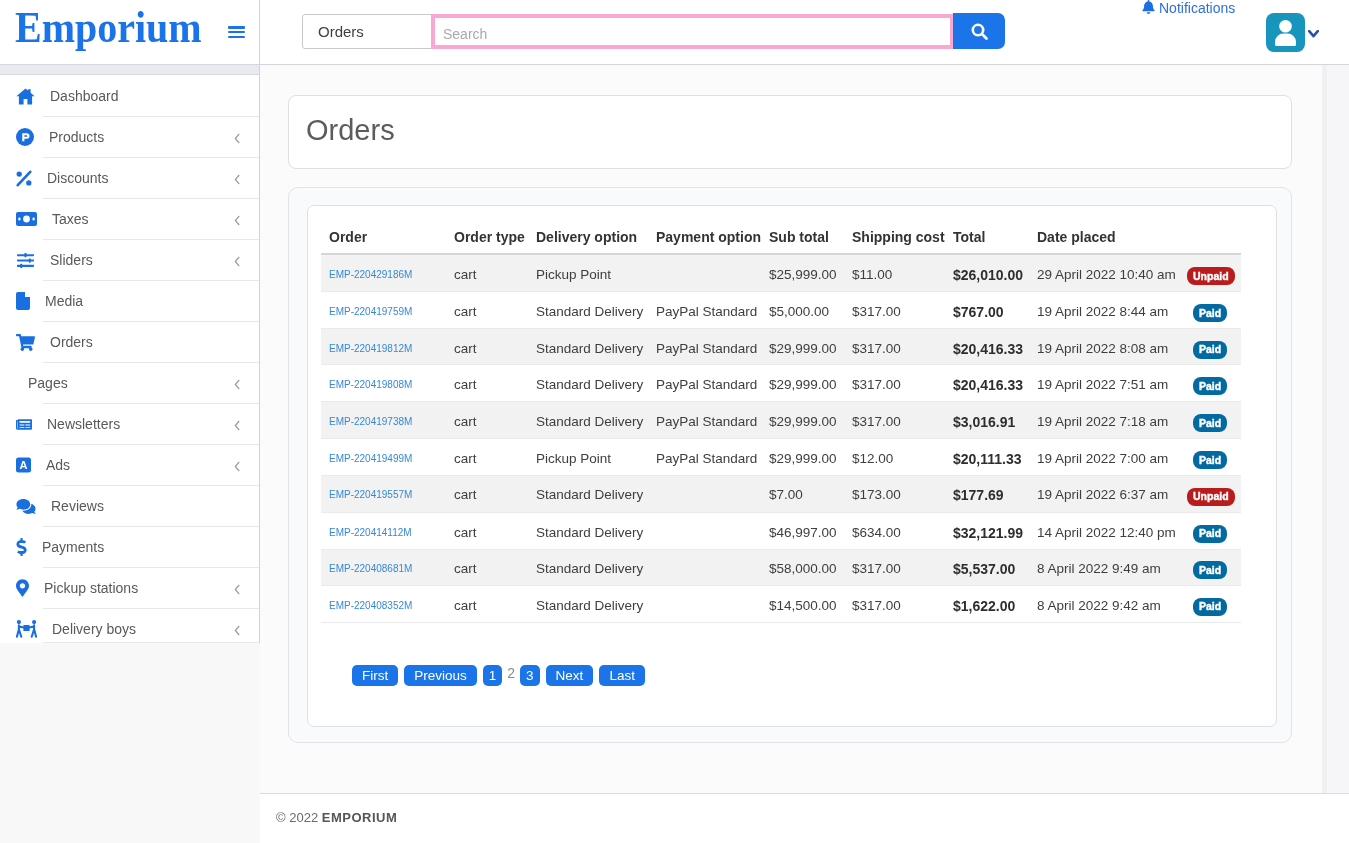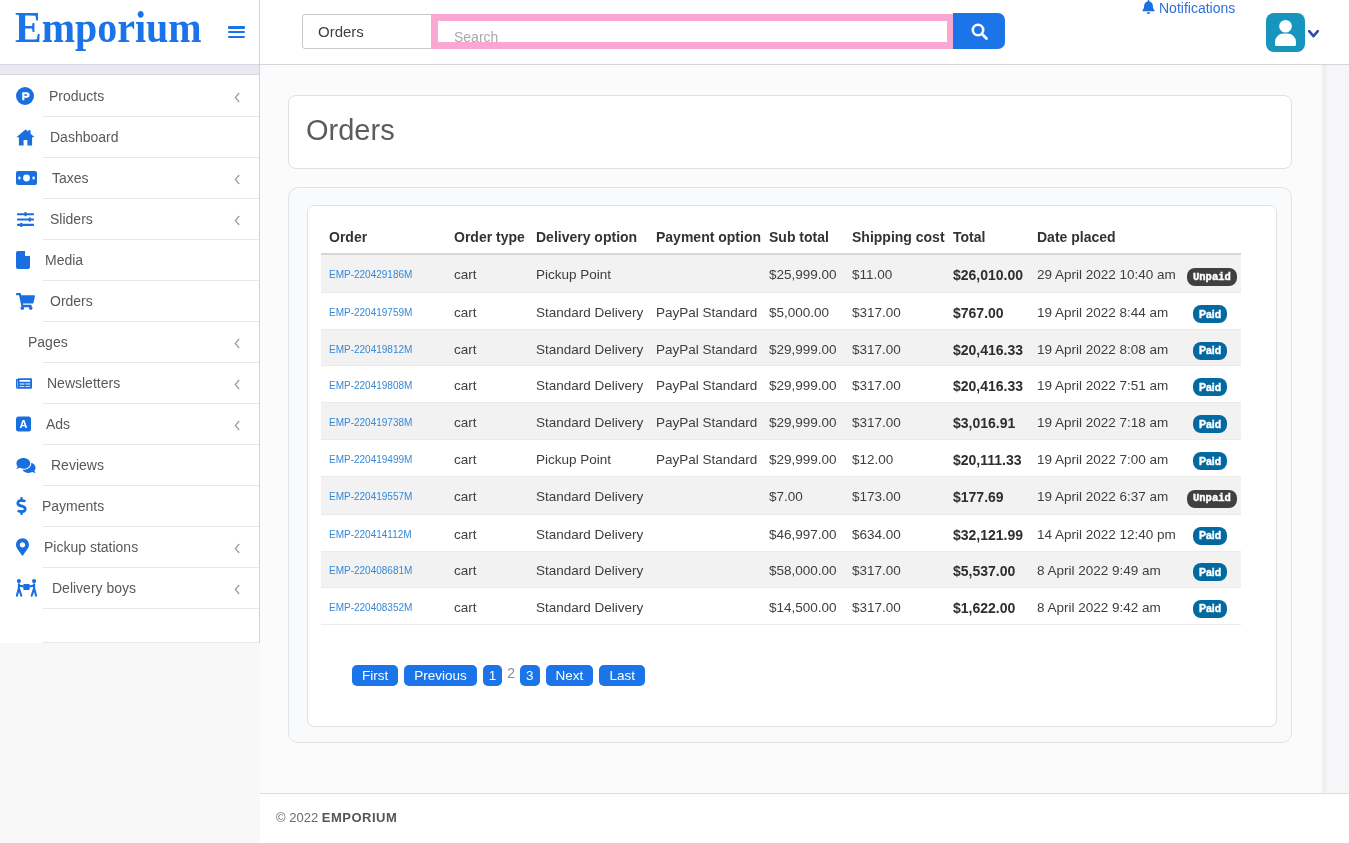--- a/index.html
+++ b/index.html
@@ -18,21 +18,21 @@
 #menu li { position:relative; height:41px; }
 #menu li::after { content:''; position:absolute; left:43px; right:0; bottom:0; height:1px; background:#e8e8e8; }
 #menu li a { display:flex; align-items:center; height:40px; padding-left:16px; color:#595959; font-size:14px; text-decoration:none; }
 #menu li a .ic { display:flex; align-items:center; justify-content:flex-start; margin-right:15px; }
 #menu li .chev { position:absolute; right:20px; top:14px; }
 #menu li.noicon a { padding-left:28px; }
 
 
 #topbar { position:absolute; left:260px; top:0; width:1089px; height:65px; background:#fff; border-bottom:1px solid #d5d5dc; }
 #selbox { position:absolute; left:42px; top:14px; width:130px; height:35px; border:1px solid #c9c9c9; border-radius:3px 0 0 3px; font-size:15px; color:#3f3f3f; line-height:33px; padding-left:15px; background:#fff; }
-#searchbox { position:absolute; left:171px; top:14px; width:523px; height:35px; border:7px solid #f9a8d4; background:#fff; font-size:14px; color:#aaa; line-height:33px; padding-left:16px; }
+#searchbox { position:absolute; left:171px; top:14px; width:523px; height:35px; border:4px solid #f9a8d4; background:#fff; font-size:14px; color:#aaa; line-height:33px; padding-left:8px; }
 #searchbtn { position:absolute; left:693px; top:13px; width:52px; height:36px; background:#1b75e8; border-radius:0 7px 7px 0; display:flex; align-items:center; justify-content:center; }
 #notif { position:absolute; left:882px; top:0; height:59px; display:flex; align-items:flex-start; color:#2e6fd9; font-size:14px; }
 #notif svg { margin-right:4px; }
 #avatar { position:absolute; left:1006px; top:13px; width:39px; height:39px; border-radius:8px; background:#1795bd; }
 #caret { position:absolute; left:1048px; top:25px; }
 
 
 #strip { position:absolute; left:1322px; top:65px; width:27px; height:728px; background:#f6f6f8; border-left:5px solid #f0f0f3; }
 #leftbg { position:absolute; left:0; top:643px; width:260px; height:200px; background:#f8f8f9; }
 #content { position:absolute; left:260px; top:65px; width:1062px; height:728px; background:#fbfbfc; }
@@ -46,21 +46,21 @@
 th,td { white-space:nowrap; }
 th { text-align:left; font-size:14px; color:#333; padding:8px 8px; border-bottom:2px solid #d6d6d6; }
 td { font-size:13.5px; color:#3e3e40; padding:10.6px 8px 7px; line-height:18px; }
 tbody tr { border-bottom:1px solid #eaeaea; }
 tbody tr:nth-child(3n) td { padding-top:10.1px; padding-bottom:6.5px; }
 tbody tr:nth-child(odd) { background:#f2f2f2; }
 td.lnk { font-size:10px; color:#3789d5; }
 td.tot { font-weight:bold; color:#2e2e30; font-size:14px; }
 td.bdg { text-align:center; }
 .badge { display:inline-block; position:relative; top:1px; font-size:10.5px; line-height:11px; font-weight:bold; color:#fff; padding:3.5px 6px; border-radius:8px; -webkit-text-stroke:0.4px #fff; }
-.badge.red { background:#404040;font-family:Liberation Mono, monospace; }
+.badge.red { background:#b91c1c; }
 .badge.grn { background:#0369a1; }
 
 
 #pager { position:absolute; left:44px; top:459px; display:flex; }
 .pg { display:inline-block; background:#1b75e8; color:#fff; font-size:13.5px; line-height:17px; padding:2px 10px; border-radius:5px; margin-right:6px; }
 .pg.num { padding:2px 6px; }
 #pager .cur { color:#8a8a8a; font-size:14px; margin:0 5px 0 -1px; }
 
 
 #footer { position:absolute; left:260px; top:793px; width:1089px; height:32px; background:#fff; border-top:1px solid #dcdce0; font-size:13px; color:#6b6b6b; padding:16px 0 0 16px; }
@@ -261,35 +261,46 @@
       <span class="brand">Emporium</span>
       <div id="burger">
         <div></div>
         <div></div>
         <div></div>
       </div>
     </div>
   <div id="band"></div>
   <ul id="menu">
     <li>
+        <a><span class="ic" style="width:19px">
+            <svg width="19" height="17" viewBox="0 0 19 17" fill="#1a6fe0">
+              <path d="M9.5 0.4 L0.4 8.2 H2.9 V16.6 H7.6 V11 H11.4 V16.6 H16.1 V8.2 H18.6 L14.6 4.7 V1.3 H12.1 V2.6 Z"></path>
+            </svg>
+          </span>Dashboard</a>
+      </li>
+    <li>
         <a><span class="ic" style="width:18px">
             <svg width="18" height="18" viewBox="0 0 36 36">
               <circle cx="18" cy="18" r="18" fill="#1a6fe0"></circle>
               <path d="M21.5 10.5h-9v16h4.2v-5h4.8a5.5 5.5 0 0 0 0-11zm-.6 7.2h-4.2v-3.4h4.2a1.7 1.7 0 0 1 0 3.4z" fill="#fff"></path>
             </svg>
           </span>Products<span class="chev"><svg width="6" height="11" viewBox="0 0 6 11">
               <path d="M5.2 1 L1.3 5.5 L5.2 10" fill="none" stroke="#9c9c9c" stroke-width="1.2"></path>
             </svg></span></a>
       </li>
     <li>
-        <a><span class="ic" style="width:19px">
-            <svg width="19" height="17" viewBox="0 0 19 17" fill="#1a6fe0">
-              <path d="M9.5 0.4 L0.4 8.2 H2.9 V16.6 H7.6 V11 H11.4 V16.6 H16.1 V8.2 H18.6 L14.6 4.7 V1.3 H12.1 V2.6 Z"></path>
-            </svg>
-          </span>Dashboard</a>
+        <a><span class="ic" style="width:16px">
+            <svg width="16" height="17" viewBox="0 0 18 18">
+              <circle cx="3.6" cy="4" r="3" fill="#1a6fe0"></circle>
+              <circle cx="14.4" cy="14" r="3" fill="#1a6fe0"></circle>
+              <line x1="2" y1="16.5" x2="16" y2="1.5" stroke="#1a6fe0" stroke-width="3" stroke-linecap="round"></line>
+            </svg>
+          </span>Discounts<span class="chev"><svg width="6" height="11" viewBox="0 0 6 11">
+              <path d="M5.2 1 L1.3 5.5 L5.2 10" fill="none" stroke="#9c9c9c" stroke-width="1.2"></path>
+            </svg></span></a>
       </li>
     <li>
         <a><span class="ic" style="width:21px">
             <svg width="21" height="14" viewBox="0 0 21 14">
               <rect x="0" y="0" width="21" height="14" rx="2" fill="#1a6fe0"></rect>
               <circle cx="10.5" cy="7" r="3.4" fill="#fff"></circle>
               <rect x="2.3" y="5.5" width="2.2" height="3" rx="1" fill="#fff"></rect>
               <rect x="16.5" y="5.5" width="2.2" height="3" rx="1" fill="#fff"></rect>
             </svg>
           </span>Taxes<span class="chev"><svg width="6" height="11" viewBox="0 0 6 11">

